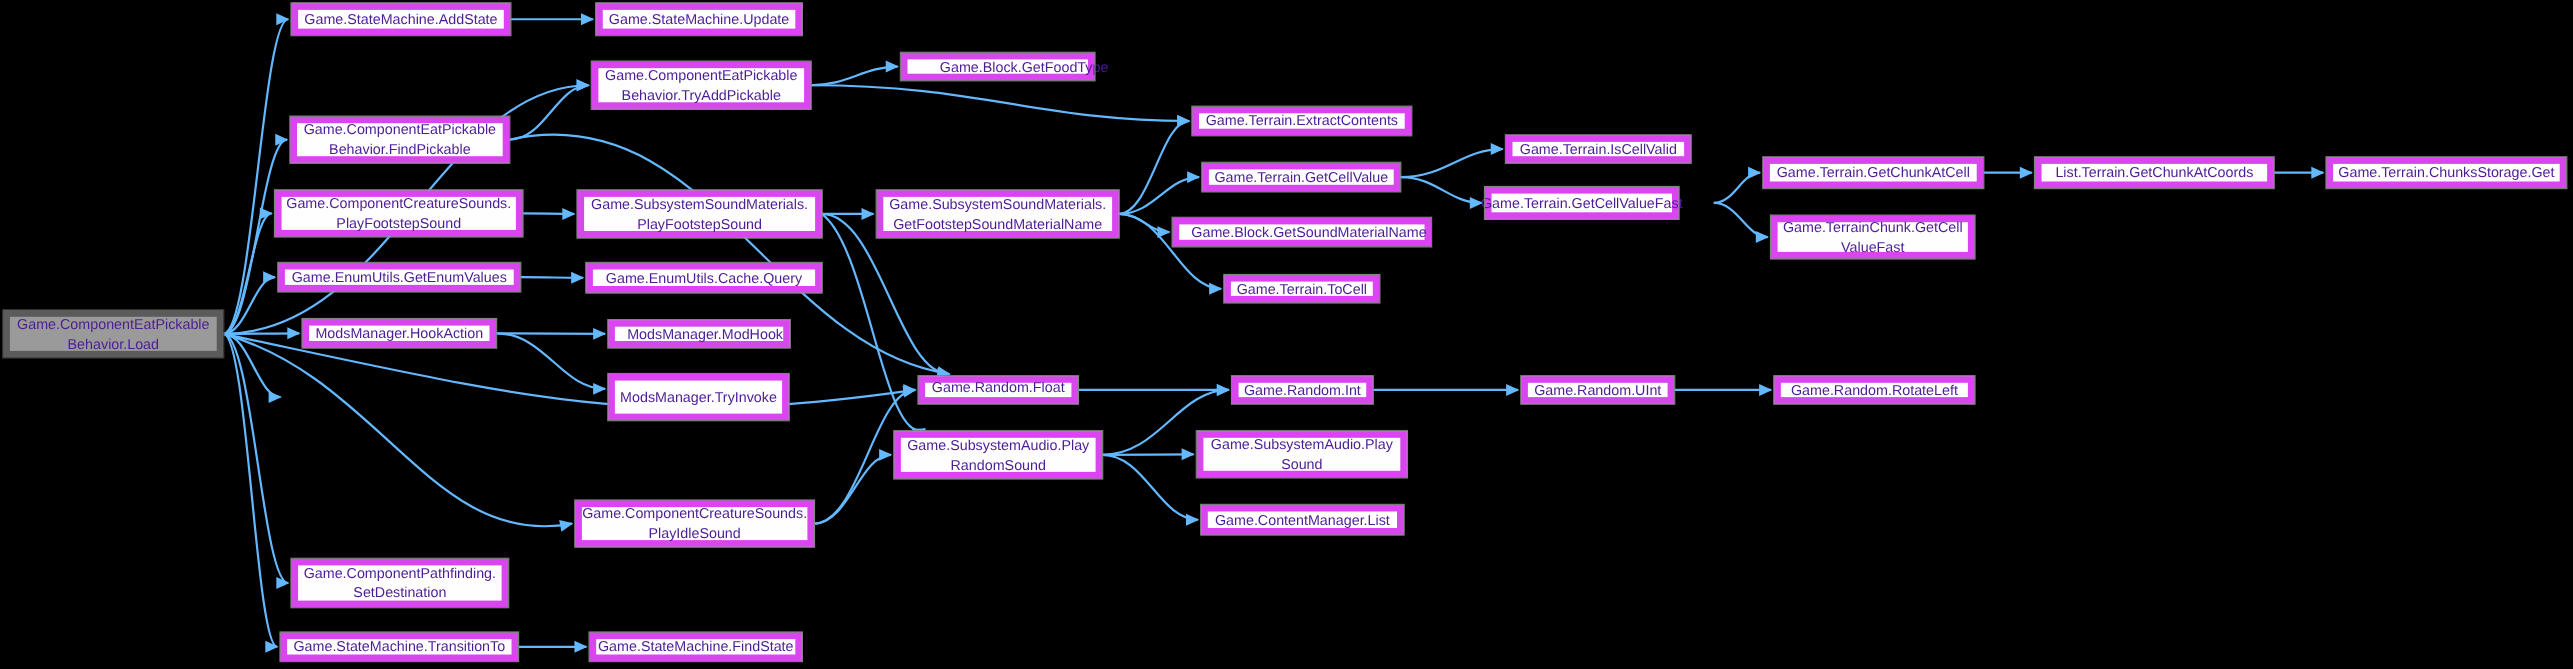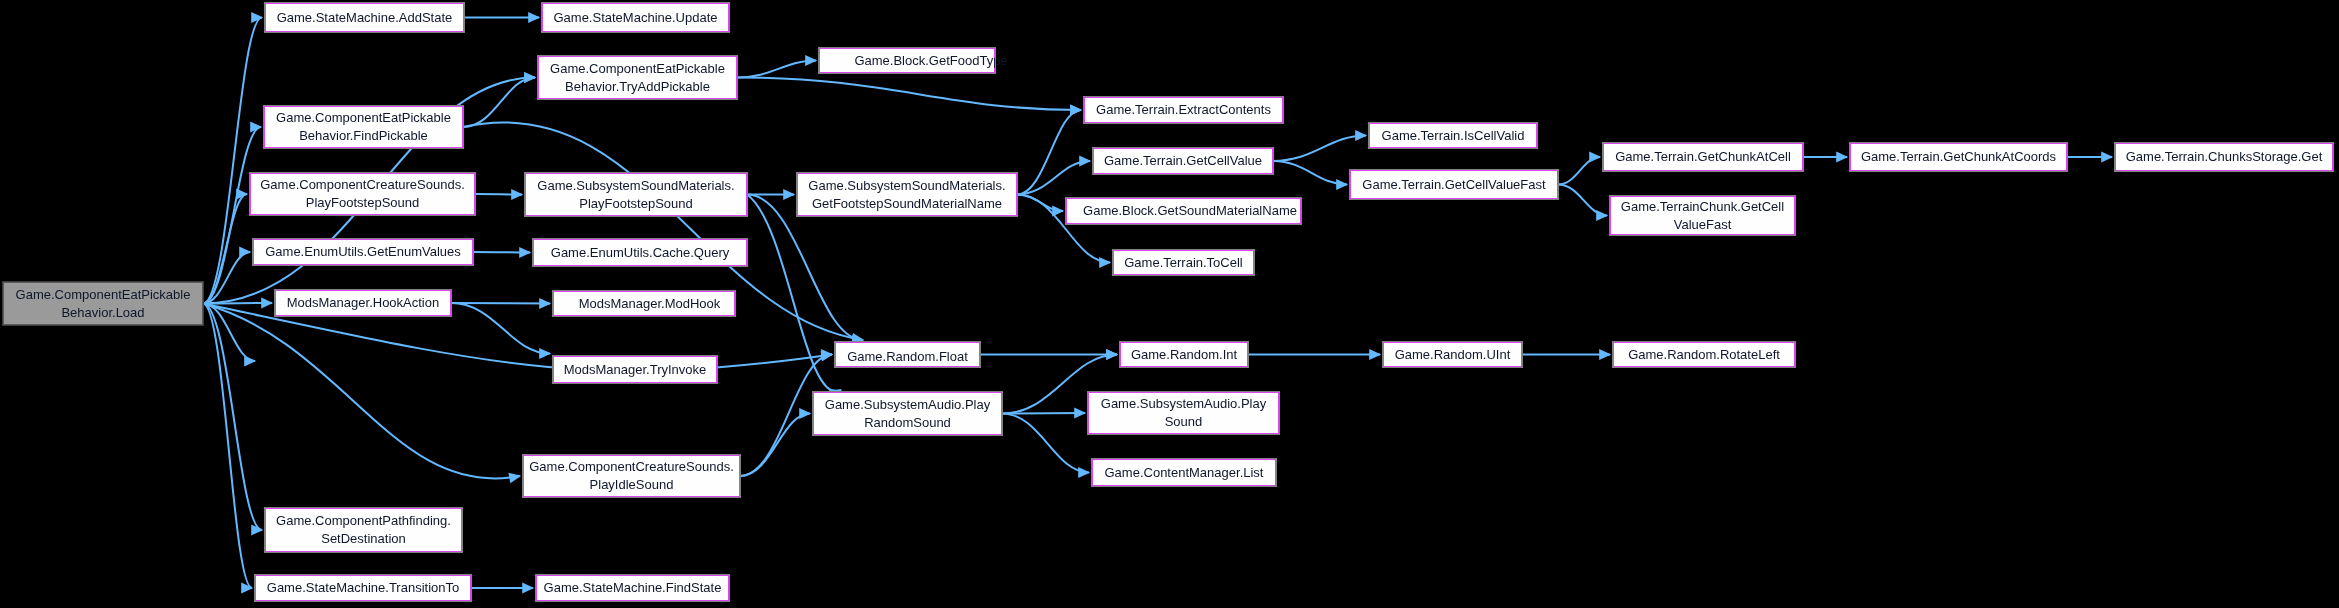--- a/index.html
+++ b/index.html
@@ -1,21 +1,21 @@
 <!DOCTYPE html>
 <html><head>
 <meta charset="utf-8">
 <style>
   html,body{margin:0;padding:0;background:#000;}
   #canvas{position:relative;width:2339px;height:608px;background:#000;overflow:hidden;
           font-family:"Liberation Sans","DejaVu Sans",sans-serif;}
   #edges{position:absolute;left:0;top:0;width:2339px;height:608px;}
   .node{position:absolute;display:flex;flex-direction:column;align-items:center;justify-content:center;
-        background:#fefefe;border:1px solid #d946ef;outline:1px solid #828282;
-        color:#0f172a;font-size:13px;line-height:18px;text-align:center;box-sizing:border-box;
+        background:#fefefe;border:6px solid #d946ef;outline:1px solid #828282;
+        color:#4c1d95;font-size:13px;line-height:18px;text-align:center;box-sizing:border-box;
         white-space:nowrap;cursor:pointer;}
   .node.root{background:#9a9a9a;border-color:#5b5b5b;outline-color:#3a3a3a;cursor:default;}
   .node span{display:block;padding:0 6px;}
 </style>
 </head>
 <body>
 
 <div id="canvas" style="background: rgb(0, 0, 0);">
   <svg id="edges" width="2339" height="608">
     <defs>
@@ -103,55 +103,55 @@
     </div>
     <div class="node" style="left: 1084px; top: 97px; width: 199px; height: 26px;">
       <span>Game.Terrain.ExtractContents</span>
     </div>
     <div class="node" style="left: 1093px; top: 148px; width: 180px; height: 26px;">
       <span>Game.Terrain.GetCellValue</span>
     </div>
     <div class="node" style="left: 1369px; top: 123px; width: 168px; height: 25px;">
       <span>Game.Terrain.IsCellValid</span>
     </div>
-    <div class="node" style="left: 1350px; top: 170px; width: 208px; height: 29px;">
+    <div class="node" style="left: 1350px; top: 170px; width: 176px; height: 29px;">
       <span>Game.Terrain.GetCellValueFast</span>
     </div>
     <div class="node" style="left: 1066px; top: 198px; width: 235px; height: 26px; padding-left: 13px;">
       <span>Game.Block.GetSoundMaterialName</span>
     </div>
     <div class="node" style="left: 1113px; top: 250px; width: 141px; height: 25px; align-items: center;">
       <span>Game.Terrain.ToCell</span>
     </div>
     <div class="node" style="left: 1603px; top: 143px; width: 200px; height: 28px;">
       <span>Game.Terrain.GetChunkAtCell</span>
     </div>
     <div class="node" style="left: 1610px; top: 196px; width: 185px; height: 39px;">
       <span>Game.TerrainChunk.GetCell</span>
       <span>ValueFast</span>
     </div>
     <div class="node" style="left: 1850px; top: 143px; width: 217px; height: 28px;">
-      <span>Game.Terrain.GetChunkAtCoords</span>
+      <span>List.Terrain.GetChunkAtCoords</span>
     </div>
     <div class="node" style="left: 2115px; top: 143px; width: 218px; height: 28px;">
       <span>Game.Terrain.ChunksStorage.Get</span>
     </div>
     <div class="node" style="left: 253px; top: 239px; width: 220px; height: 26px;">
       <span>Game.EnumUtils.GetEnumValues</span>
     </div>
     <div class="node" style="left: 533px; top: 239px; width: 214px; height: 27px;">
       <span>Game.EnumUtils.Cache.Query</span>
     </div>
     <div class="node" style="left: 275px; top: 290px; width: 176px; height: 26px;">
       <span>ModsManager.HookAction</span>
     </div>
-    <div class="node" style="left: 553px; top: 291px; width: 182px; height: 25px; padding-left: 11px;">
+    <div class="node" style="left: 553px; top: 291px; width: 165px; height: 25px; padding-left: 11px;">
       <span>ModsManager.ModHook</span>
     </div>
-    <div class="node" style="left: 553px; top: 340px; width: 164px; height: 27px; margin-top: 16px;">
+    <div class="node" style="left: 553px; top: 340px; width: 164px; height: 42px;">
       <span>ModsManager.TryInvoke</span>
     </div>
     <div class="node" style="left: 835px; top: 342px; width: 145px; height: 25px; justify-content: flex-end;">
       <span>Game.Random.Float</span>
     </div>
     <div class="node" style="left: 1120px; top: 342px; width: 128px; height: 25px;">
       <span>Game.Random.Int</span>
     </div>
     <div class="node" style="left: 1383px; top: 342px; width: 139px; height: 25px;">
       <span>Game.Random.UInt</span>

